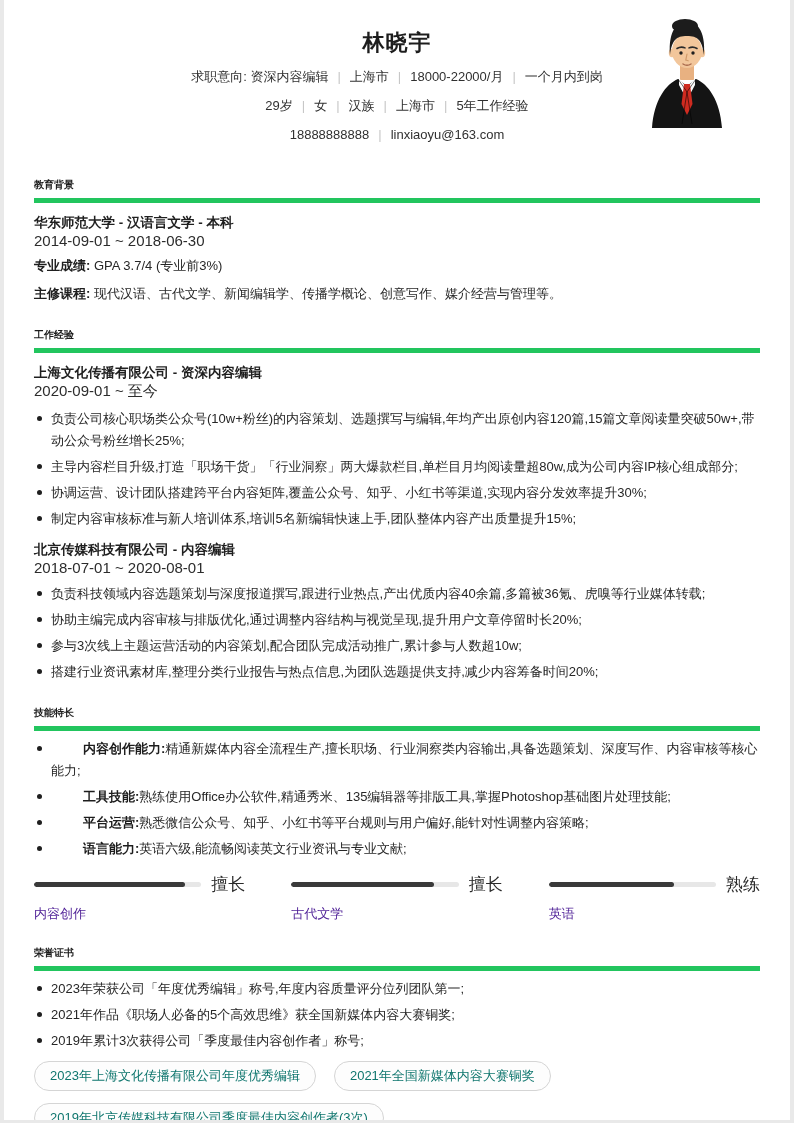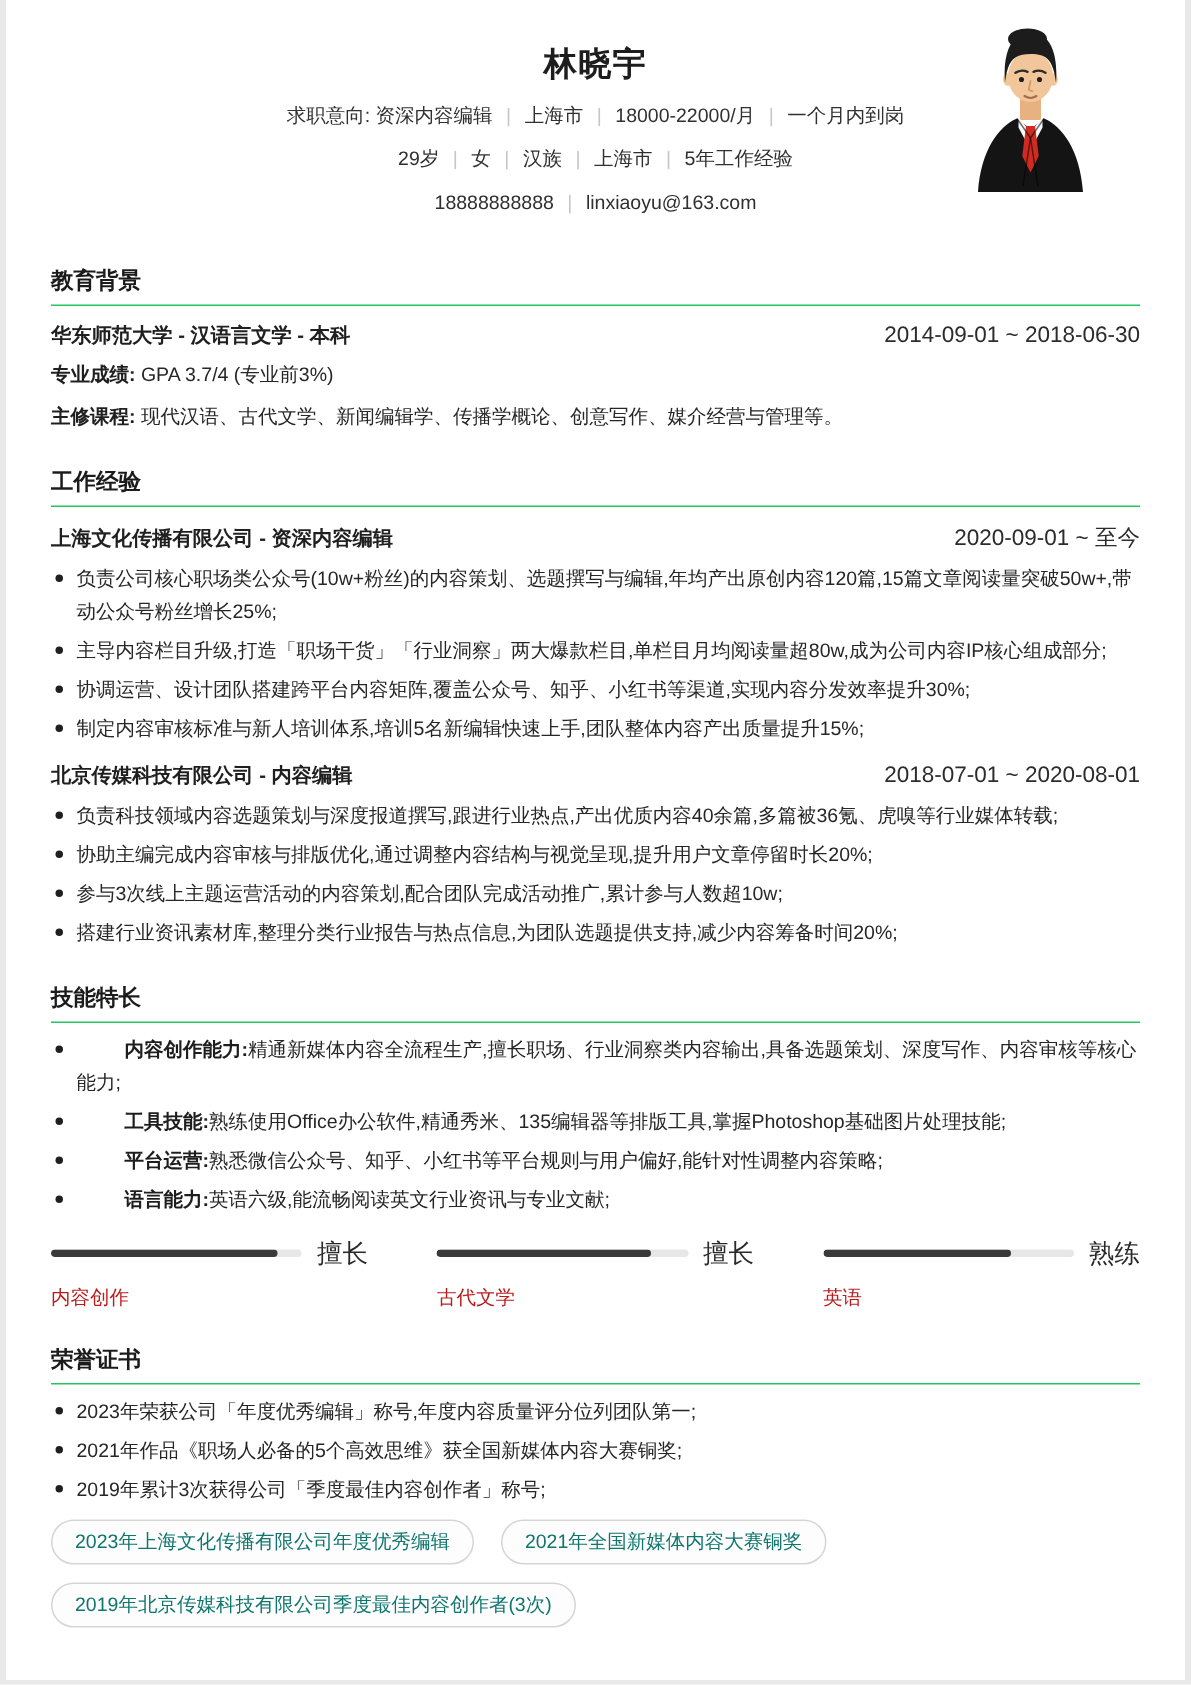--- a/index.html
+++ b/index.html
@@ -19,46 +19,46 @@
   }
   
   .header { position:relative; text-align:center; padding:4px 0 10px; }
   .name { font-size:22px; font-weight:bold; letter-spacing:1px; color:#1d1d1d; }
   .info-line { margin-top:9px; font-size:13px; color:#303030; line-height:20px; }
   .sep { color:#c6c6c6; margin:0 9px; }
   .photo { position:absolute; top:-12px; right:28px; width:88px; height:116px; }
   
   .section-title {
     margin-top:23px;
-    font-size:15px; font-weight:bold; color:#1b1b1b;
+    font-size:10px; font-weight:bold; color:#1b1b1b;
     padding-bottom:6px;
-    border-bottom:1px solid #22c55e;
+    border-bottom:5px solid #22c55e;
   }
   .row-flex { display:flex; justify-content:space-between; align-items:baseline; }
-  .entry-head { margin-top:11px; font-size:13.5px; font-weight:bold; color:#1f1f1f; }
+  .entry-head { margin-top:11px; font-size:13.5px; font-weight:bold; color:#1f1f1f;flex-direction:column; }
   .date { font-size:15px; font-weight:normal; color:#2c2c2c; white-space:nowrap; }
   .kv { margin-top:6px; font-size:13px; line-height:22px; }
   .kv b { font-weight:bold; color:#1f1f1f; }
   ul.bullets { list-style:none; margin-top:7px; }
   ul.bullets li {
     position:relative; padding-left:17px;
     font-size:13px; line-height:22px; margin-bottom:4px; color:#262626;
   }
   ul.bullets li::before {
     content:""; position:absolute; left:3px; top:8px;
     width:5px; height:5px; border-radius:50%; background:#1f1f1f;
   }
   ul.bullets li b { font-weight:bold; color:#1d1d1d;padding-left:32px; }
   
   .bars { display:grid; grid-template-columns:1fr 1fr 1fr; column-gap:46px; margin-top:13px; }
   .bar-row { display:flex; align-items:center; }
   .bar-track { flex:1; height:5px; background:#e7e7e7; border-radius:3px; overflow:hidden; }
   .bar-fill { height:100%; background:#3a3a3a; border-radius:3px; }
   .bar-label { margin-left:10px; font-size:17px; color:#2a2a2a; }
-  .bar-name { margin-top:9px; font-size:13px; color:#b91c1c; }
+  .bar-name { margin-top:9px; font-size:13px; color:#4c1d95; }
   
   .badges { margin-top:9px; }
   .badge {
     display:inline-block;
     border:1px solid #d5d5d5; background:#fdfdfd;
     border-radius:15px; padding:5px 15px;
     font-size:13px; color:#0f766e;
     margin:0 18px 12px 0;
   }
 </style>

